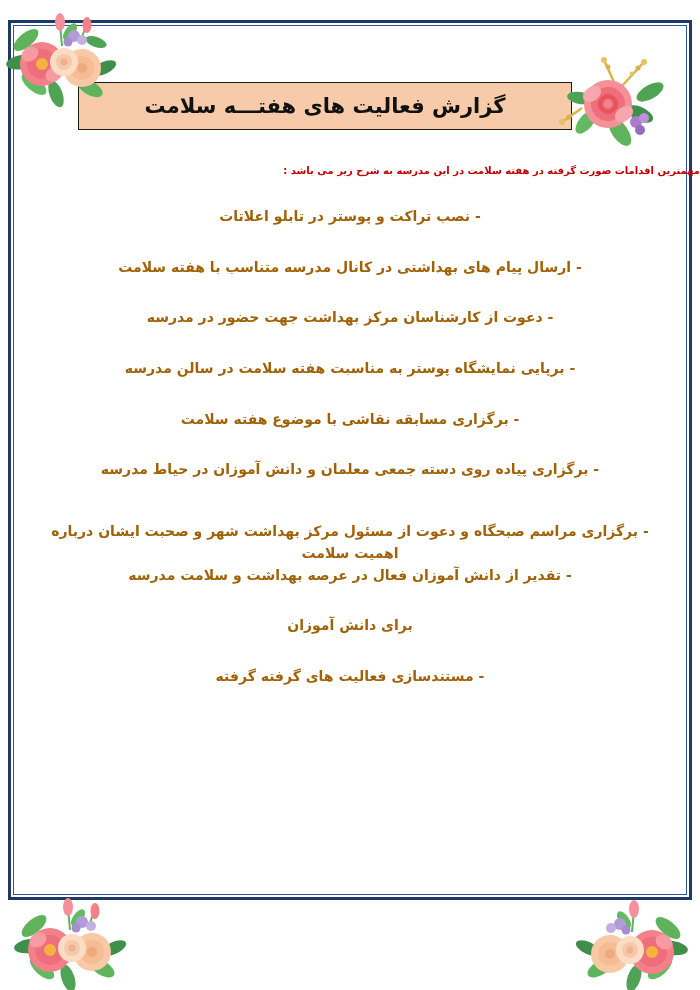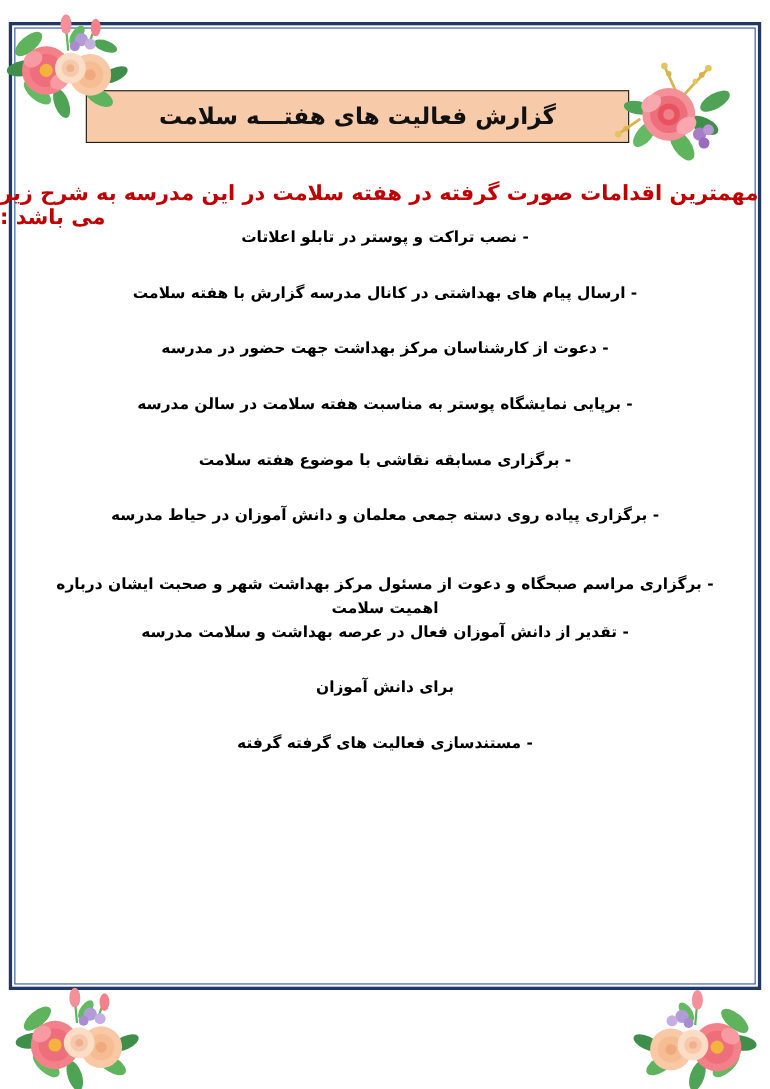--- a/index.html
+++ b/index.html
@@ -68,43 +68,43 @@
     white-space: nowrap;
     direction: rtl;
   }
 
   
   .subtitle {
     position: absolute;
     top: 165px;
     left: 0;
     width: 700px;
-    text-align: left;
-    font-size: 19px;
+    text-align: right;
+    font-size: 10px;
     font-weight: bold;
     color: #C00000;
     direction: rtl;
     z-index: 4;
   }
 
   
   .items {
     position: absolute;
     top: 206px;
     left: 28px;
     width: 644px;
     z-index: 4;
     direction: rtl;
   }
 
   .item {
     text-align: center;
     font-size: 14px;
     font-weight: 600;
-    color: #000000;
+    color: #a16207;
     line-height: 1.55;
     margin-bottom: 29px;
     direction: rtl;
     white-space: nowrap;
   }
 
   .item.wrap {
     white-space: normal;
     margin-bottom: 0;
     margin-top: 40px;
@@ -134,21 +134,21 @@
   <div class="border-inner"></div>
 
   <div class="title-box">
     <span class="title-text">گزارش فعالیت های هفتـــه سلامت</span>
   </div>
 
   <div class="subtitle">مهمترین اقدامات صورت گرفته در هفته سلامت در این مدرسه به شرح زیر می باشد :</div>
 
   <div class="items">
     <div class="item">- نصب تراکت و پوستر در تابلو اعلاتات</div>
-    <div class="item">- ارسال پیام های بهداشتی در کانال مدرسه گزارش با هفته سلامت</div>
+    <div class="item">- ارسال پیام های بهداشتی در کانال مدرسه متناسب با هفته سلامت</div>
     <div class="item">- دعوت از کارشناسان مرکز بهداشت جهت حضور در مدرسه</div>
     <div class="item">- برپایی نمایشگاه پوستر به مناسبت هفته سلامت در سالن مدرسه</div>
     <div class="item">- برگزاری مسابقه نقاشی با موضوع هفته سلامت</div>
     <div class="item">- برگزاری پیاده روی دسته جمعی معلمان و دانش آموزان در حیاط مدرسه</div>
     <div class="item wrap">- برگزاری مراسم صبحگاه و دعوت از مسئول مرکز بهداشت شهر و صحبت ایشان درباره اهمیت سلامت</div>
     <div class="item">- تقدیر از دانش آموزان فعال در عرصه بهداشت و سلامت مدرسه</div>
     <div class="item continuation">برای دانش آموزان</div>
     <div class="item">- مستندسازی فعالیت های گرفته گرفته</div>
   </div>
 

